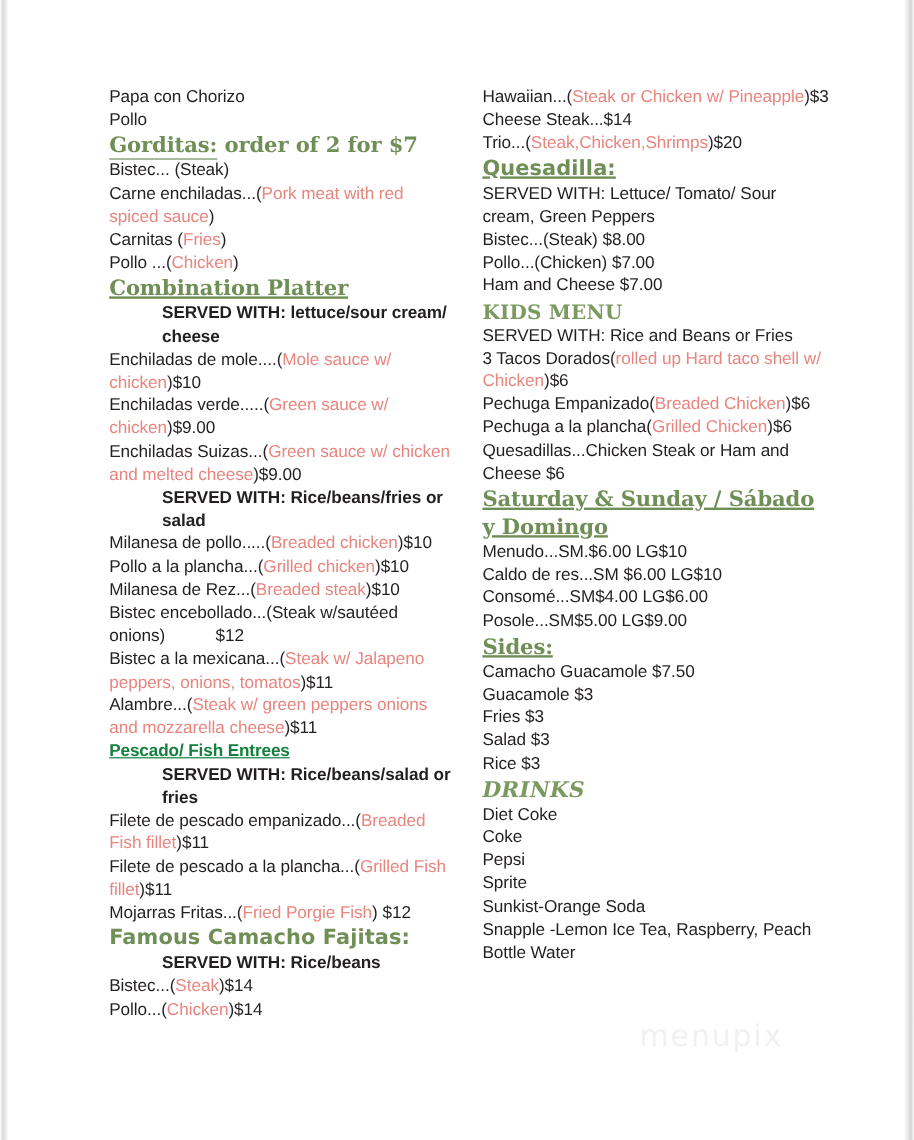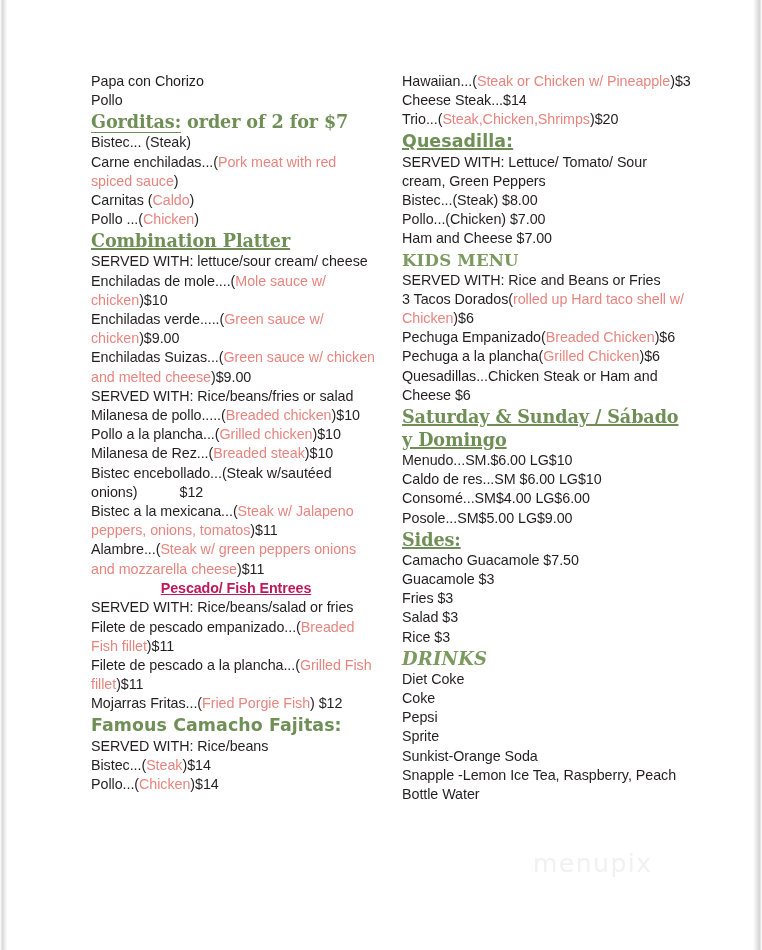--- a/index.html
+++ b/index.html
@@ -45,21 +45,21 @@
 
   
   .line {
     font-family: "Liberation Sans", sans-serif;
     font-size: 14.3px;
     line-height: 19.2px;
     color: #231f20;
     margin: 0;
     letter-spacing: -0.05px;
   }
-  .line.bold { font-weight: normal; }
+  .line.bold { font-weight: bold; margin-left: 44px; }
   .red { color: #e8857f; }
 
   
   .hd {
     margin: 0;
     color: #6b8b53;
     letter-spacing: -0.1px;
   }
   
   .hd-slab {
@@ -82,24 +82,23 @@
     letter-spacing: 0.1px;
   }
   .hd-round.all-u { text-decoration: underline; text-decoration-thickness: 1.5px; }
 
   
   .hd-sans {
     font-family: "Liberation Sans", sans-serif;
     font-size: 14.3px;
     line-height: 19.5px;
     font-weight: bold;
-    color: #be185d;
+    color: #15803d;
     text-decoration: underline;
     text-decoration-thickness: 1.3px;
-    text-align: center;
   }
 
   
   .hd-caps {
     font-family: "DejaVu Serif", serif;
     font-size: 16.6px;
     line-height: 22px;
     font-weight: bold;
     color: #7b9a5f;
     letter-spacing: 0.2px;
@@ -134,21 +133,21 @@
 
       <div class="line">Papa con Chorizo</div>
       <div class="line">Pollo</div>
 
       <div class="hd hd-slab">
         <span class="u">Gorditas:</span><span> order of 2 for $7</span>
       </div>
 
       <div class="line">Bistec... (Steak)</div>
       <div class="line"><span>Carne enchiladas...(</span><span class="red">Pork meat with red spiced sauce</span><span>)</span></div>
-      <div class="line"><span>Carnitas (</span><span class="red">Caldo</span><span>)</span></div>
+      <div class="line"><span>Carnitas (</span><span class="red">Fries</span><span>)</span></div>
       <div class="line"><span>Pollo ...(</span><span class="red">Chicken</span><span>)</span></div>
 
       <div class="hd hd-slab all-u">Combination Platter</div>
 
       <div class="line bold">SERVED WITH: lettuce/sour cream/ cheese</div>
 
       <div class="line"><span>Enchiladas de mole....(</span><span class="red">Mole sauce w/ chicken</span><span>)</span><span>$10</span></div>
       <div class="line"><span>Enchiladas verde.....(</span><span class="red">Green sauce w/ chicken</span><span>)</span><span>$9.00</span></div>
       <div class="line"><span>Enchiladas Suizas...(</span><span class="red">Green sauce w/ chicken and melted cheese</span><span>)</span><span>$9.00</span></div>
 

